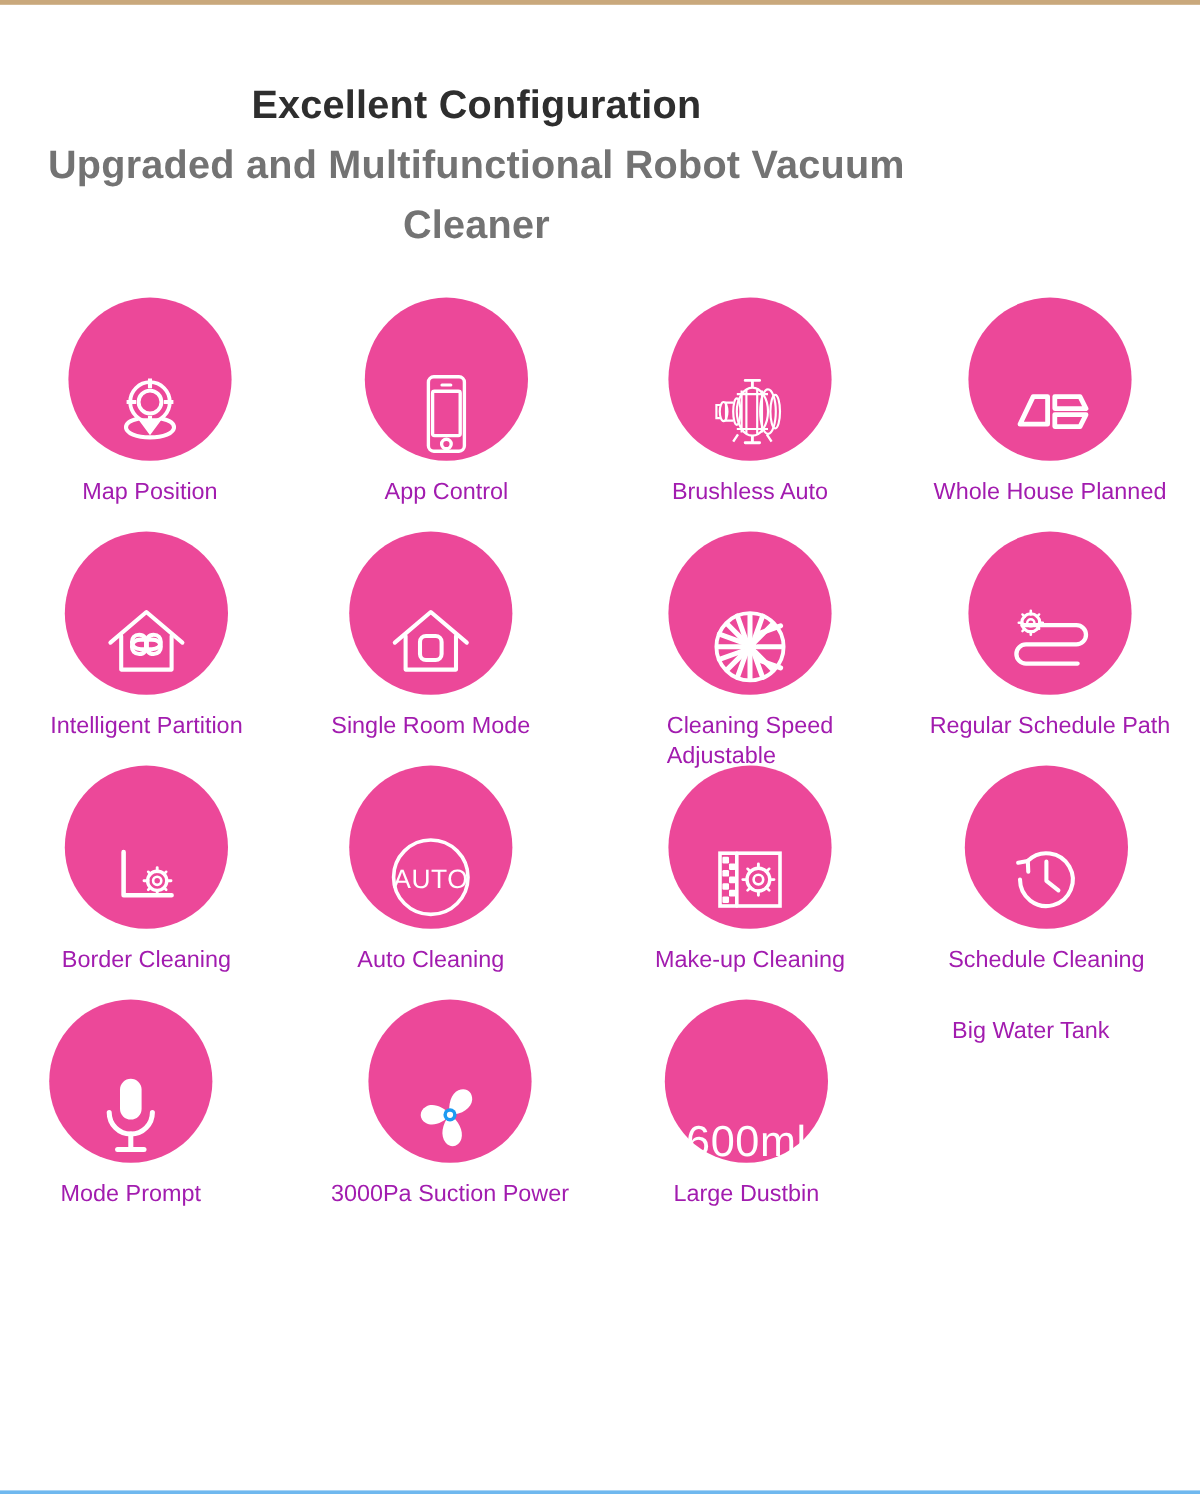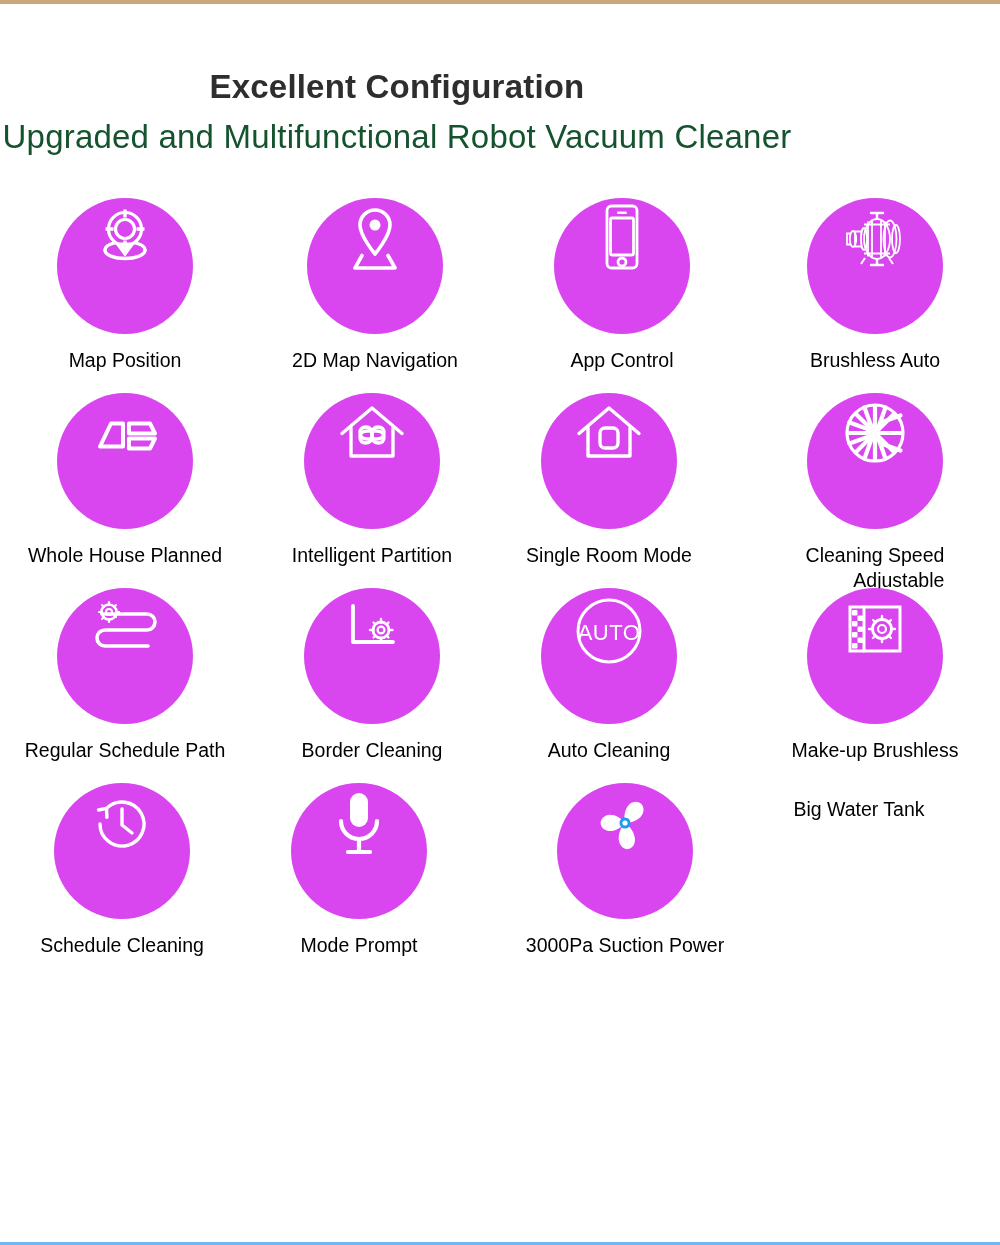--- a/index.html
+++ b/index.html
@@ -22,48 +22,48 @@
   .page {
     position: absolute; top: 0; left: 0; width: 794px; height: 1245px;
     padding-top: 62px;
   }
   .titles { text-align: center; }
   .title-line1 {
     font-size: 33px; font-weight: bold; color: #2e2e2e;
     line-height: 50px; letter-spacing: .2px;
   }
   .title-line2 {
-    font-size: 33px; font-weight: normal; color: #14532d;
+    font-size: 33px; font-weight: bold; color: #737373;
     line-height: 50px; letter-spacing: .2px;
   }
   .grid {
     margin-top: 36px;
     display: grid;
     grid-template-columns: repeat(4, 250px);
     grid-auto-rows: 195px;
     width: 1000px;
   }
   .cell {
     display: flex; flex-direction: column; align-items: center;
     justify-content: flex-start;
   }
   .badge {
     width: 136px; height: 136px; border-radius: 50%;
-    background: #d946ef;
-    display: flex; align-items: flex-start; justify-content: center;
+    background: #ec4899;
+    display: flex; align-items: flex-end; justify-content: center;
     flex: none;
   }
   .badge svg { display: block; }
   .badge .vol {
     color: #ffffff; font-size: 36px; font-weight: 400;
     letter-spacing: .5px; line-height: 1;
   }
   .label {
-    margin-top: 14px; font-size: 19.5px; color: #000000;
-    text-align: right; line-height: 25px; max-width: 240px;
+    margin-top: 14px; font-size: 19.5px; color: #a21caf;
+    text-align: left; line-height: 25px; max-width: 240px;
     font-weight: 400;
   }
   
   .c0 { transform: translateX(0px); }
   .c1 { transform: translateX(0px); }
   .c2 { transform: translateX(-3px); }
   .c3 { transform: translateX(-16px); }
 </style>
 </head>
 <body>
@@ -86,30 +86,20 @@
           <circle cx="40" cy="31" r="9.5"></circle>
           <path d="M40 11.5v8M40 42.5v8M20.5 31h8M51.5 31h8" stroke-width="3.4"></path>
           <path d="M20 52c0 5 9 8.5 20 8.5S60 57 60 52" stroke-width="3.4" stroke-linecap="round"></path>
           <path d="M20 52c0-3.2 4-5.8 10-7.1M60 52c0-3.2-4-5.8-10-7.1" stroke-width="3.4" stroke-linecap="round"></path>
           <path d="M31.5 45.5h17L40 57z" fill="#fff" stroke-width="2"></path>
         </svg>
       </div>
       <div class="label">Map Position</div>
     </div>
 
-    <div class="cell c1">
-      <div class="badge">
-        <svg width="82" height="82" viewBox="0 0 82 82" fill="none" stroke="#fff" stroke-width="3.6">
-          <path d="M28 57.5L21 70h40l-7-12.5" stroke-linejoin="round" stroke-linecap="round"></path>
-          <path d="M41 12c-8.3 0-15 6.7-15 15 0 11 15 29 15 29s15-18 15-29c0-8.3-6.7-15-15-15z" stroke-linejoin="round"></path>
-          <circle cx="41" cy="27" r="5.5" fill="#fff" stroke="none"></circle>
-        </svg>
-      </div>
-      <div class="label">2D Map Navigation</div>
-    </div>
 
     <div class="cell c2">
       <div class="badge">
         <svg width="78" height="78" viewBox="0 0 78 78" fill="none" stroke="#fff" stroke-width="2.8">
           <rect x="24" y="8" width="30" height="62" rx="4.5"></rect>
           <rect x="34" y="13.5" width="10" height="2.6" rx="1.3" fill="#fff" stroke="none"></rect>
           <rect x="27.5" y="20" width="23" height="37" rx="1.5"></rect>
           <circle cx="39" cy="64" r="4"></circle>
         </svg>
       </div>
@@ -241,21 +231,21 @@
             <rect x="18" y="44" width="5.5" height="5.5" rx="1"></rect>
             <rect x="23.5" y="49.5" width="5.5" height="5.5" rx="1"></rect>
             <rect x="18" y="55" width="5.5" height="5.5" rx="1"></rect>
           </g>
           <circle cx="48" cy="41" r="9.5" stroke-width="2.8"></circle>
           <circle cx="48" cy="41" r="4" stroke-width="2.2"></circle>
           <path d="M48 28v3.5M48 50.5v3.5M35 41h3.5M57.5 41h3.5" stroke-width="2.4"></path>
           <path d="M39 32l2.6 2.6M57 50l-2.6-2.6M57 32l-2.6 2.6M39 50l2.6-2.6" stroke-width="2.2"></path>
         </svg>
       </div>
-      <div class="label">Make-up Brushless</div>
+      <div class="label">Make-up Cleaning</div>
     </div>
 
     <div class="cell c2">
       <div class="badge">
         <svg width="82" height="82" viewBox="0 0 82 82" fill="none" stroke="#fff" stroke-width="3.4" stroke-linecap="round" stroke-linejoin="round">
           <path d="M19 41a22 22 0 1 0 6.5-15.6"></path>
           <path d="M25.5 25.4l.4 9M25.5 25.4l-8 1.6" transform="translate(0,0)"></path>
           <path d="M41 26v16l10 8"></path>
         </svg>
       </div>
@@ -283,20 +273,26 @@
             <path d="M40 40c7 4.5 11.5 13.8 9.5 20-2.2 6.8-9 8.2-13.2 3-4.4-5.4-3.3-15.2 3.7-23z"></path>
             <path d="M40 40c-5-6.8-14.2-10.2-19.8-7-6.2 3.6-6 10.5-0.3 13.8 5.9 3.4 15-0.2 20.1-6.8z"></path>
           </g>
           <circle cx="40" cy="40" r="5.5" fill="#1d9bf2"></circle>
           <circle cx="40" cy="40" r="2.6" fill="#fff"></circle>
         </svg>
       </div>
       <div class="label">3000Pa Suction Power</div>
     </div>
 
+    <div class="cell c2">
+      <div class="badge">
+        <span class="vol">600ml</span>
+      </div>
+      <div class="label">Large Dustbin</div>
+    </div>
 
     <div class="cell c3">
       <div class="label">Big Water Tank</div>
     </div>
 
   </div>
 </div>
 
 <div class="bottom-rule"></div>
 

